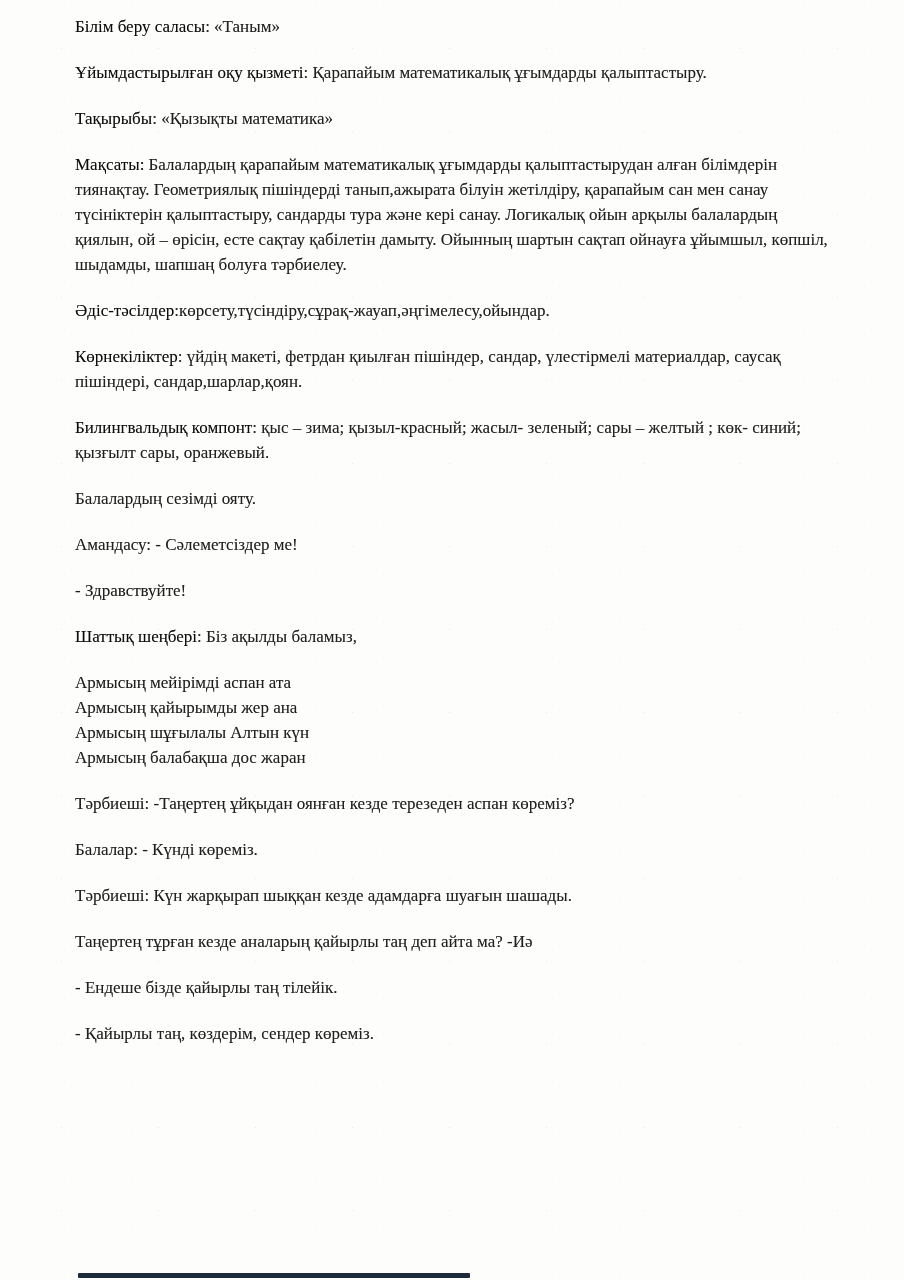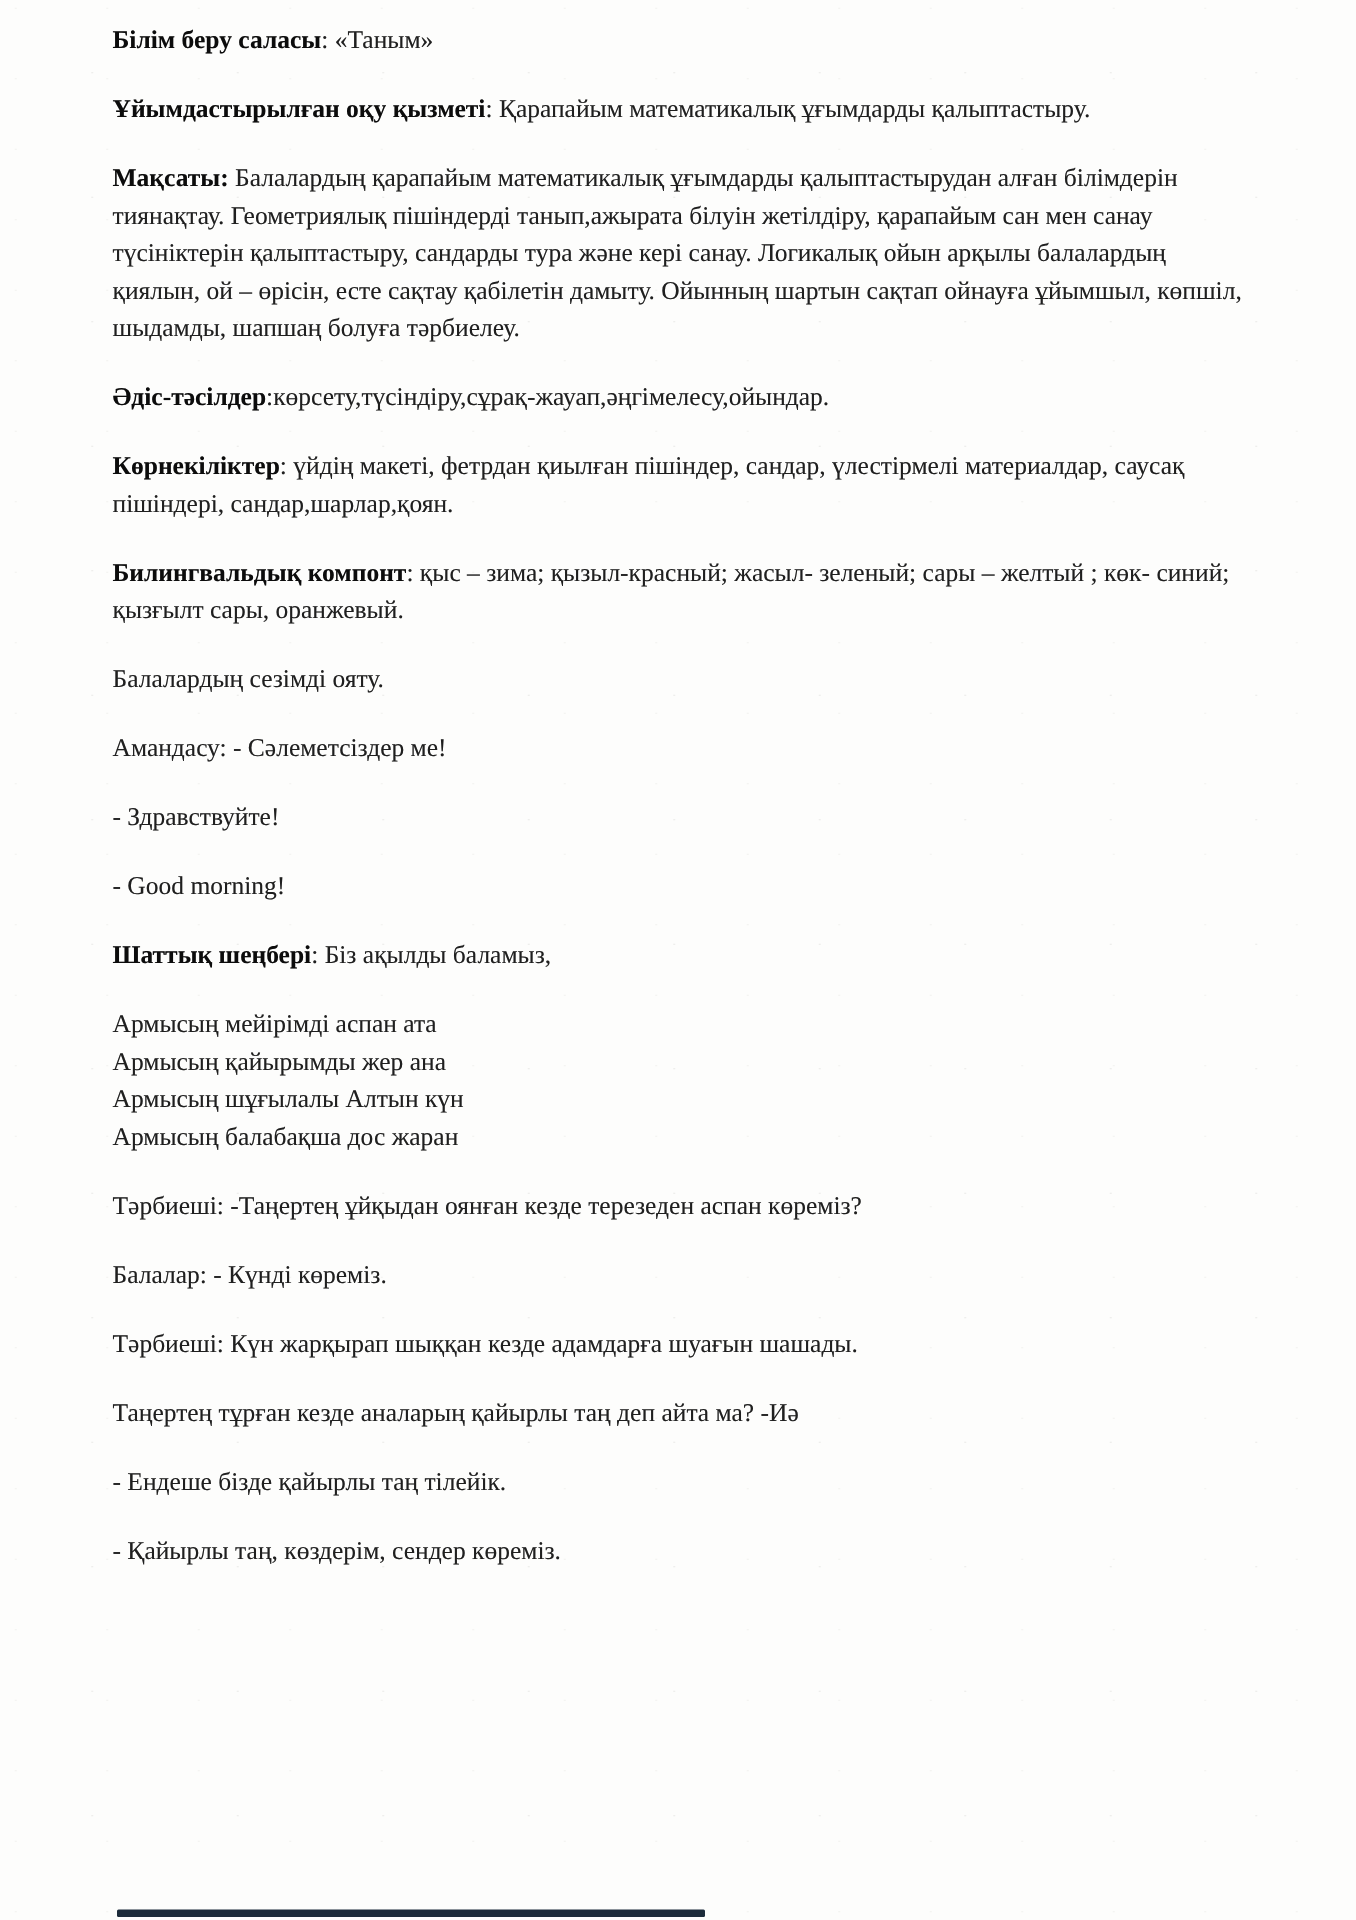--- a/index.html
+++ b/index.html
@@ -25,21 +25,21 @@
     font-family: "Liberation Serif", "DejaVu Serif", serif;
     font-size: 17px;
     line-height: 25px;
     color: #1f1f1f;
     text-shadow: 0 0 0.4px rgba(20,20,20,0.35);
   }
   .page p {
     margin: 0 0 21px 0;
   }
   .lbl {
-    font-weight: bold;
+    font-weight: normal;
     color: #0c0c0c;
   }
   .scan-bar {
     position: absolute;
     left: 78px;
     bottom: 2px;
     width: 392px;
     height: 5px;
     background: #1c2b3a;
     border-radius: 1px;
@@ -47,36 +47,36 @@
 </style>
 </head>
 <body>
 
 <div class="page">
 
   <p><span class="lbl">Білім беру саласы</span><span>: «Таным»</span></p>
 
   <p><span class="lbl">Ұйымдастырылған оқу қызметі</span><span>: Қарапайым математикалық ұғымдарды қалыптастыру.</span></p>
 
+  <p><span class="lbl">Тақырыбы</span><span>: «Қызықты математика»</span></p>
 
   <p><span class="lbl">Мақсаты:</span><span> Балалардың қарапайым математикалық ұғымдарды қалыптастырудан алған білімдерін тиянақтау. Геометриялық пішіндерді танып,ажырата білуін жетілдіру, қарапайым сан мен санау түсініктерін қалыптастыру, сандарды тура және кері санау. Логикалық ойын арқылы балалардың қиялын, ой – өрісін, есте сақтау қабілетін дамыту. Ойынның шартын сақтап ойнауға ұйымшыл, көпшіл, шыдамды, шапшаң болуға тәрбиелеу.</span></p>
 
   <p><span class="lbl">Әдіс-тәсілдер</span><span>:көрсету,түсіндіру,сұрақ-жауап,әңгімелесу,ойындар.</span></p>
 
   <p><span class="lbl">Көрнекіліктер</span><span>: үйдің макеті, фетрдан қиылған пішіндер, сандар, үлестірмелі материалдар, саусақ пішіндері, сандар,шарлар,қоян.</span></p>
 
   <p><span class="lbl">Билингвальдық компонт</span><span>: қыс – зима; қызыл-красный; жасыл- зеленый; сары – желтый ; көк- синий; қызғылт сары, оранжевый.</span></p>
 
   <p><span>Балалардың сезімді ояту.</span></p>
 
   <p><span>Амандасу: - Сәлеметсіздер ме!</span></p>
 
   <p><span>- Здравствуйте!</span></p>
 
-  <p><span>- Good morning!</span></p>
 
   <p><span class="lbl">Шаттық шеңбері</span><span>: Біз ақылды баламыз,</span></p>
 
   <p class="poem">
     </p>
     <div>Армысың мейірімді аспан ата</div>
     <div>Армысың қайырымды жер ана</div>
     <div>Армысың шұғылалы Алтын күн</div>
     <div>Армысың балабақша дос жаран</div>
   <p></p>

